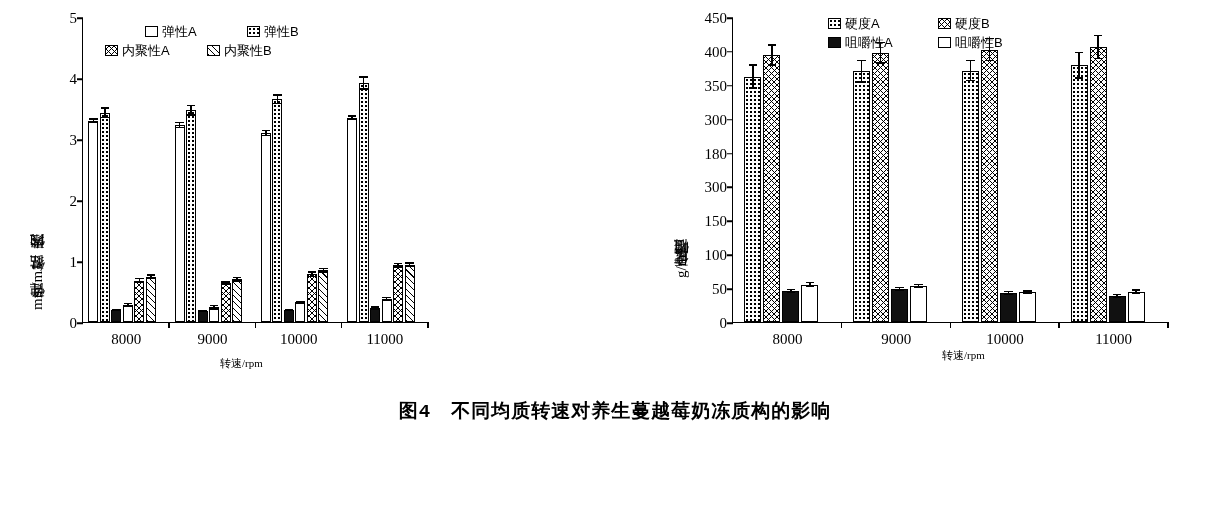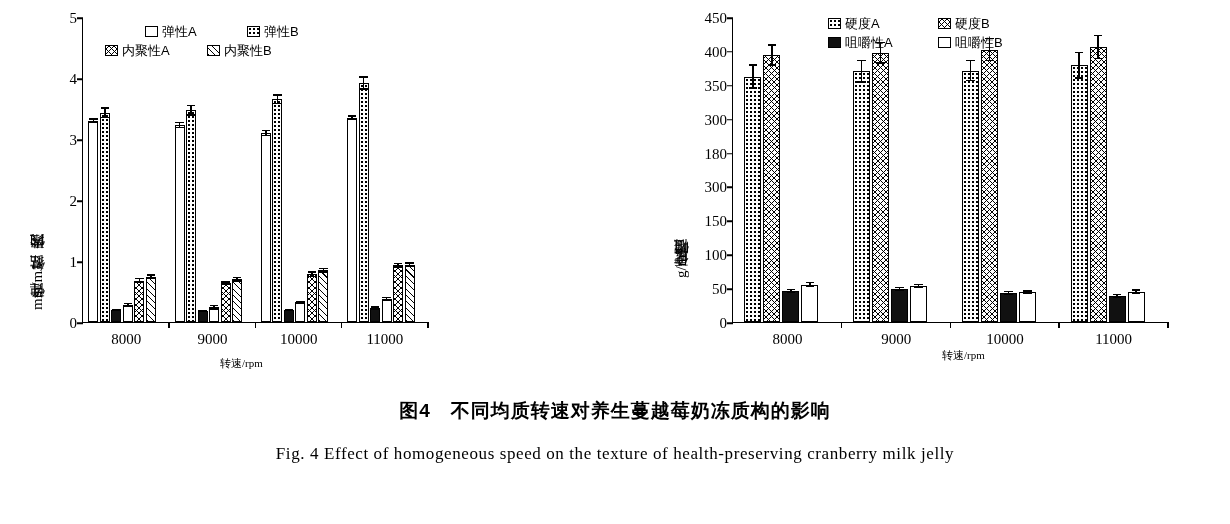--- a/index.html
+++ b/index.html
@@ -337,16 +337,15 @@
             <span class="legend-label">咀嚼性A</span>
           </div>
           <div class="legend-item" style="width: 96px;">
             <span class="swatch fill-white"></span>
             <span class="legend-label">咀嚼性B</span>
           </div>
         </div>
       </div>
   </div>
 
-  <div class="cap-cn" style="top:398px;">图4　不同均质转速对养生蔓越莓奶冻质构的影响</div>
-  <div class="cap-en" style="top:444px;">Fig. 4    Effect of homogeneous speed on the texture of health-preserving cranberry milk jelly</div>
+  <div class="cap-cn" style="top:398px;font-family:Liberation Mono, monospace;">图4　不同均质转速对养生蔓越莓奶冻质构的影响</div>
 
 </div>
 
 </body></html>

